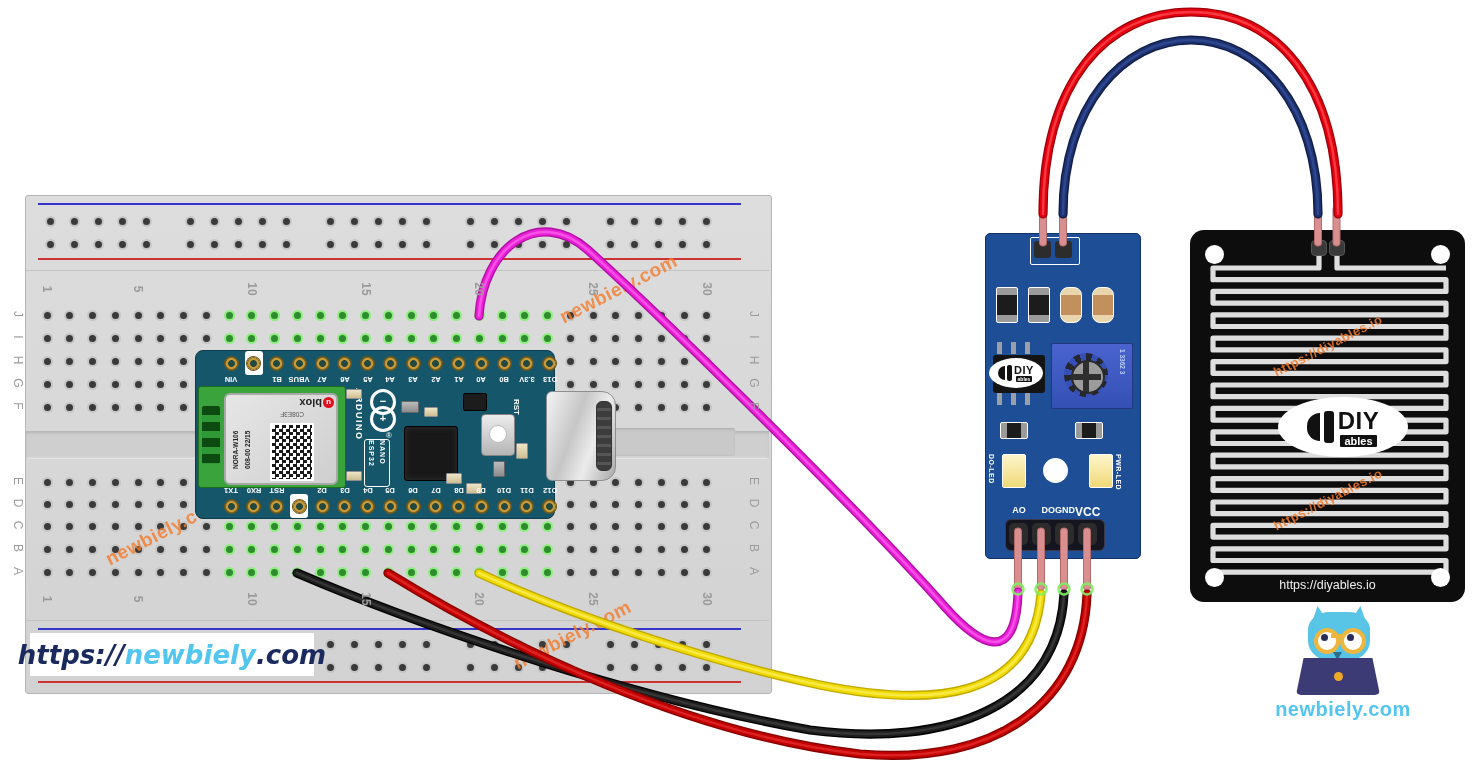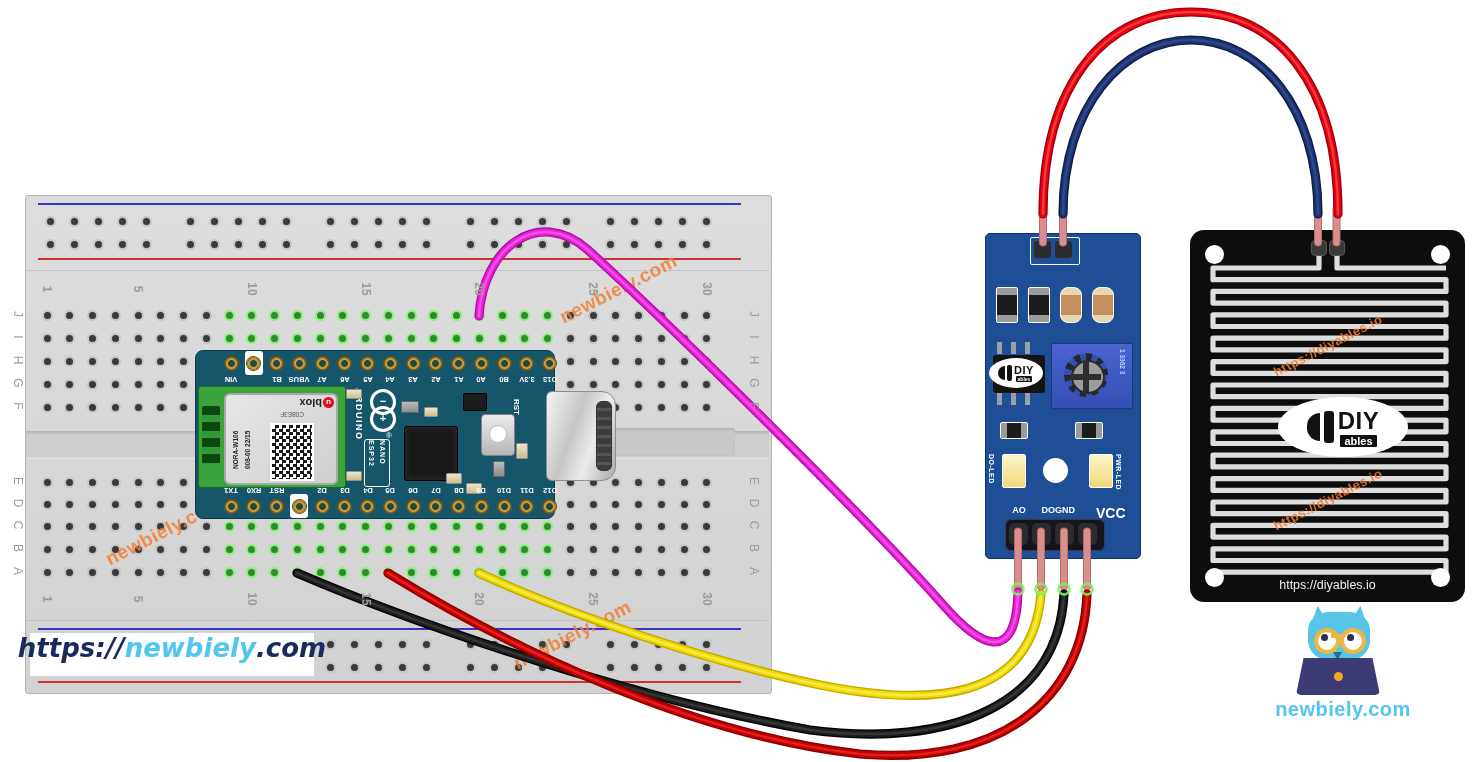--- a/index.html
+++ b/index.html
@@ -31,21 +31,21 @@
   .diy-main{font-weight:bold;color:#111;letter-spacing:.5px}
   .diy-sub{background:#111;color:#fff;font-weight:bold;text-align:center;border-radius:1px}
   .ledlbl{position:absolute;color:#fff;font-size:7px;font-weight:bold;writing-mode:vertical-rl;letter-spacing:.5px}
   
   .wu{fill:none;stroke-width:9.2;stroke-linecap:round}
   .wmn{fill:none;stroke-width:6.4;stroke-linecap:round}
   .wcr{fill:none;stroke-width:2.4;stroke-linecap:round;opacity:.55}
   .trace{fill:none;stroke:#dedede;stroke-width:5.2;stroke-linejoin:round}
   .stub{fill:#d98f8f;stroke:#b56a6a;stroke-width:1}
   
-  #urlbox{background:#fff;display:flex;align-items:flex-start;justify-content:center;
+  #urlbox{background:#fff;display:flex;align-items:center;justify-content:center;
           font-style:italic;font-weight:bold;font-size:26px;font-family:"DejaVu Sans",sans-serif}
   #owl-caption{font-weight:bold;font-size:20px;text-align:center;letter-spacing:.5px}
 </style>
 </head>
 <body>
 
 <div id="stage">
 
   <div class="abs bb" style="left:25px;top:195px;width:745px;height:497px"></div>
   <div class="abs hline" style="left:38px;top:203px;width:703px;background:#3535cc"></div>
@@ -608,21 +608,21 @@
     <div class="ledlbl" style="left:2px;top:220px;height:46px">DO-LED</div>
     <div class="smd" style="left:16px;top:220px;width:22px;height:32px;background:linear-gradient(#fdf6cc,#f0d878)"></div>
     <div class="smd" style="left:103px;top:220px;width:22px;height:32px;background:linear-gradient(#fdf6cc,#f0d878)"></div>
     <div class="ledlbl" style="left:129px;top:220px;height:52px">PWR-LED</div>
     <div class="abs" style="left:57px;top:224px;width:25px;height:25px;background:#fff;border-radius:50%"></div>
 
     <div id="mod-pin-labels">
         <div style="position: absolute; left: 20px; top: 271px; width: 26px; font-size: 9px; font-weight: bold; color: rgb(255, 255, 255); text-align: center;">AO</div>
         <div style="position: absolute; left: 43px; top: 271px; width: 26px; font-size: 9px; font-weight: bold; color: rgb(255, 255, 255); text-align: right;">DO</div>
         <div style="position: absolute; left: 66px; top: 271px; width: 26px; font-size: 9px; font-weight: bold; color: rgb(255, 255, 255); text-align: center;">GND</div>
-        <div style="position: absolute; left: 89px; top: 271px; width: 26px; font-size: 14px; font-weight: bold; color: rgb(255, 255, 255); text-align: left; margin-left: 21px;">VCC</div>
+        <div style="position: absolute; left: 89px; top: 271px; width: 26px; font-size: 12px; font-weight: bold; color: rgb(255, 255, 255); text-align: left;">VCC</div>
       </div>
     <div class="abs" style="left:19px;top:285px;width:98px;height:30px;background:#15151f;border:1px solid #3a3a4a;border-radius:6px"></div>
     <div class="abs" style="left:23px;top:289px;width:19px;height:22px;background:#2c2c2c;border-radius:5px"></div>
     <div class="abs" style="left:46px;top:289px;width:19px;height:22px;background:#2c2c2c;border-radius:5px"></div>
     <div class="abs" style="left:69px;top:289px;width:19px;height:22px;background:#2c2c2c;border-radius:5px"></div>
     <div class="abs" style="left:92px;top:289px;width:19px;height:22px;background:#2c2c2c;border-radius:5px"></div>
   </div>
 
   <div class="abs" id="pad" style="left:1190px;top:230px;width:275px;height:372px;background:#0d0d0d;border-radius:14px">
     <svg class="abs" width="275" height="372" style="left:0;top:0">

